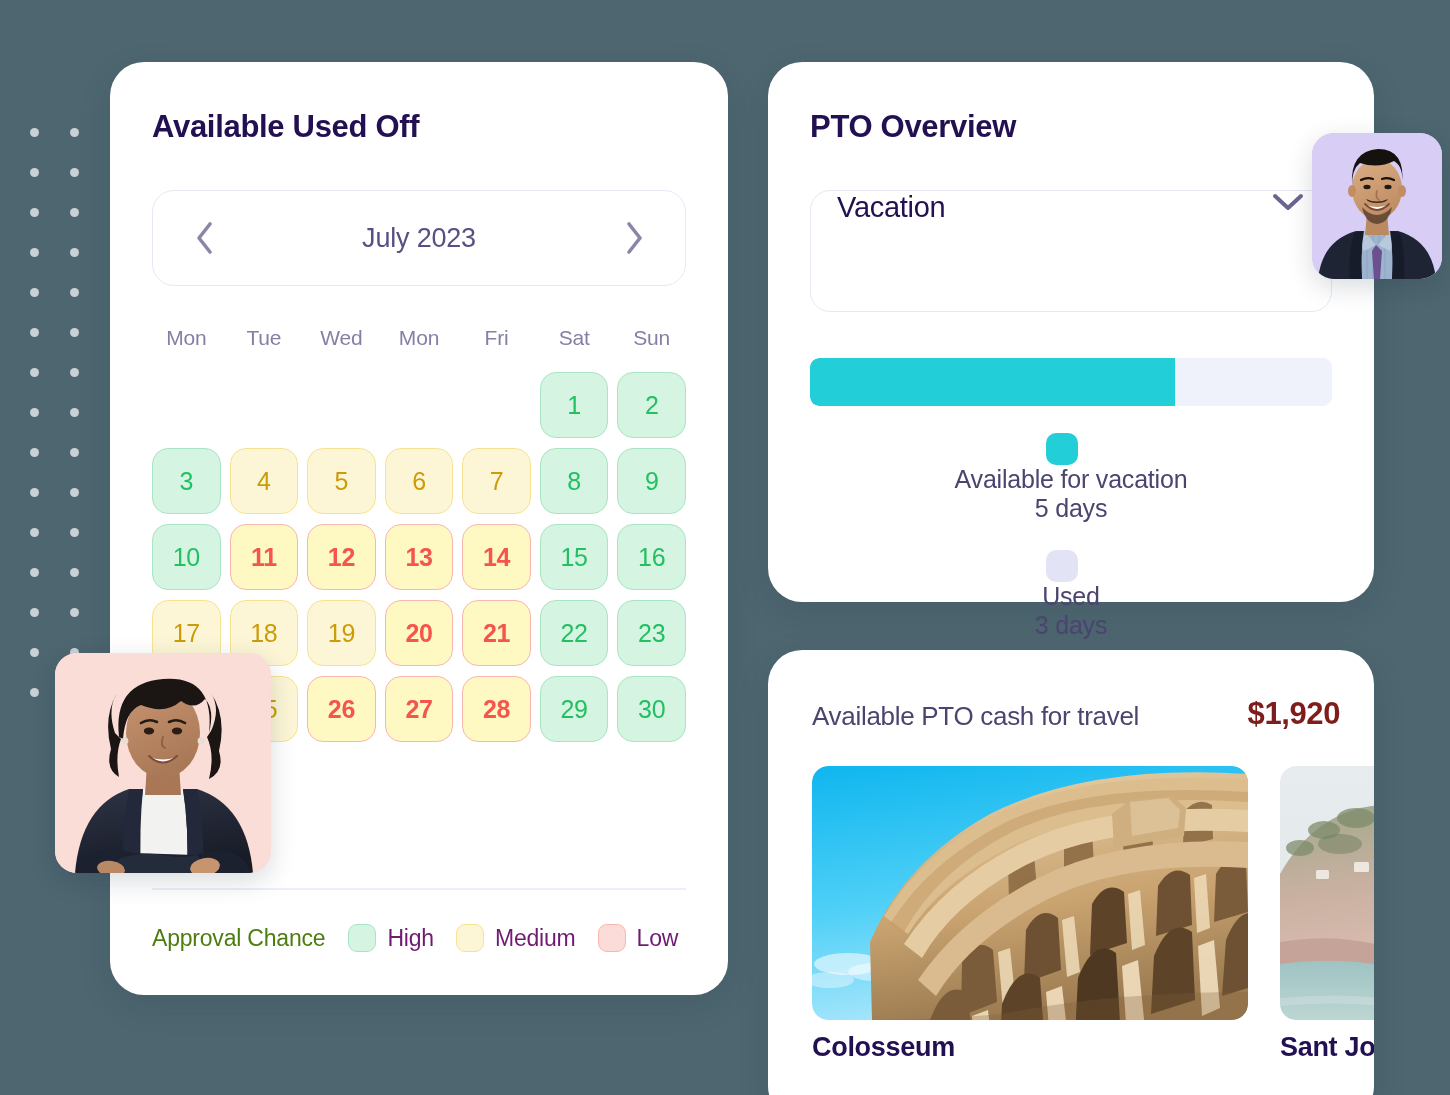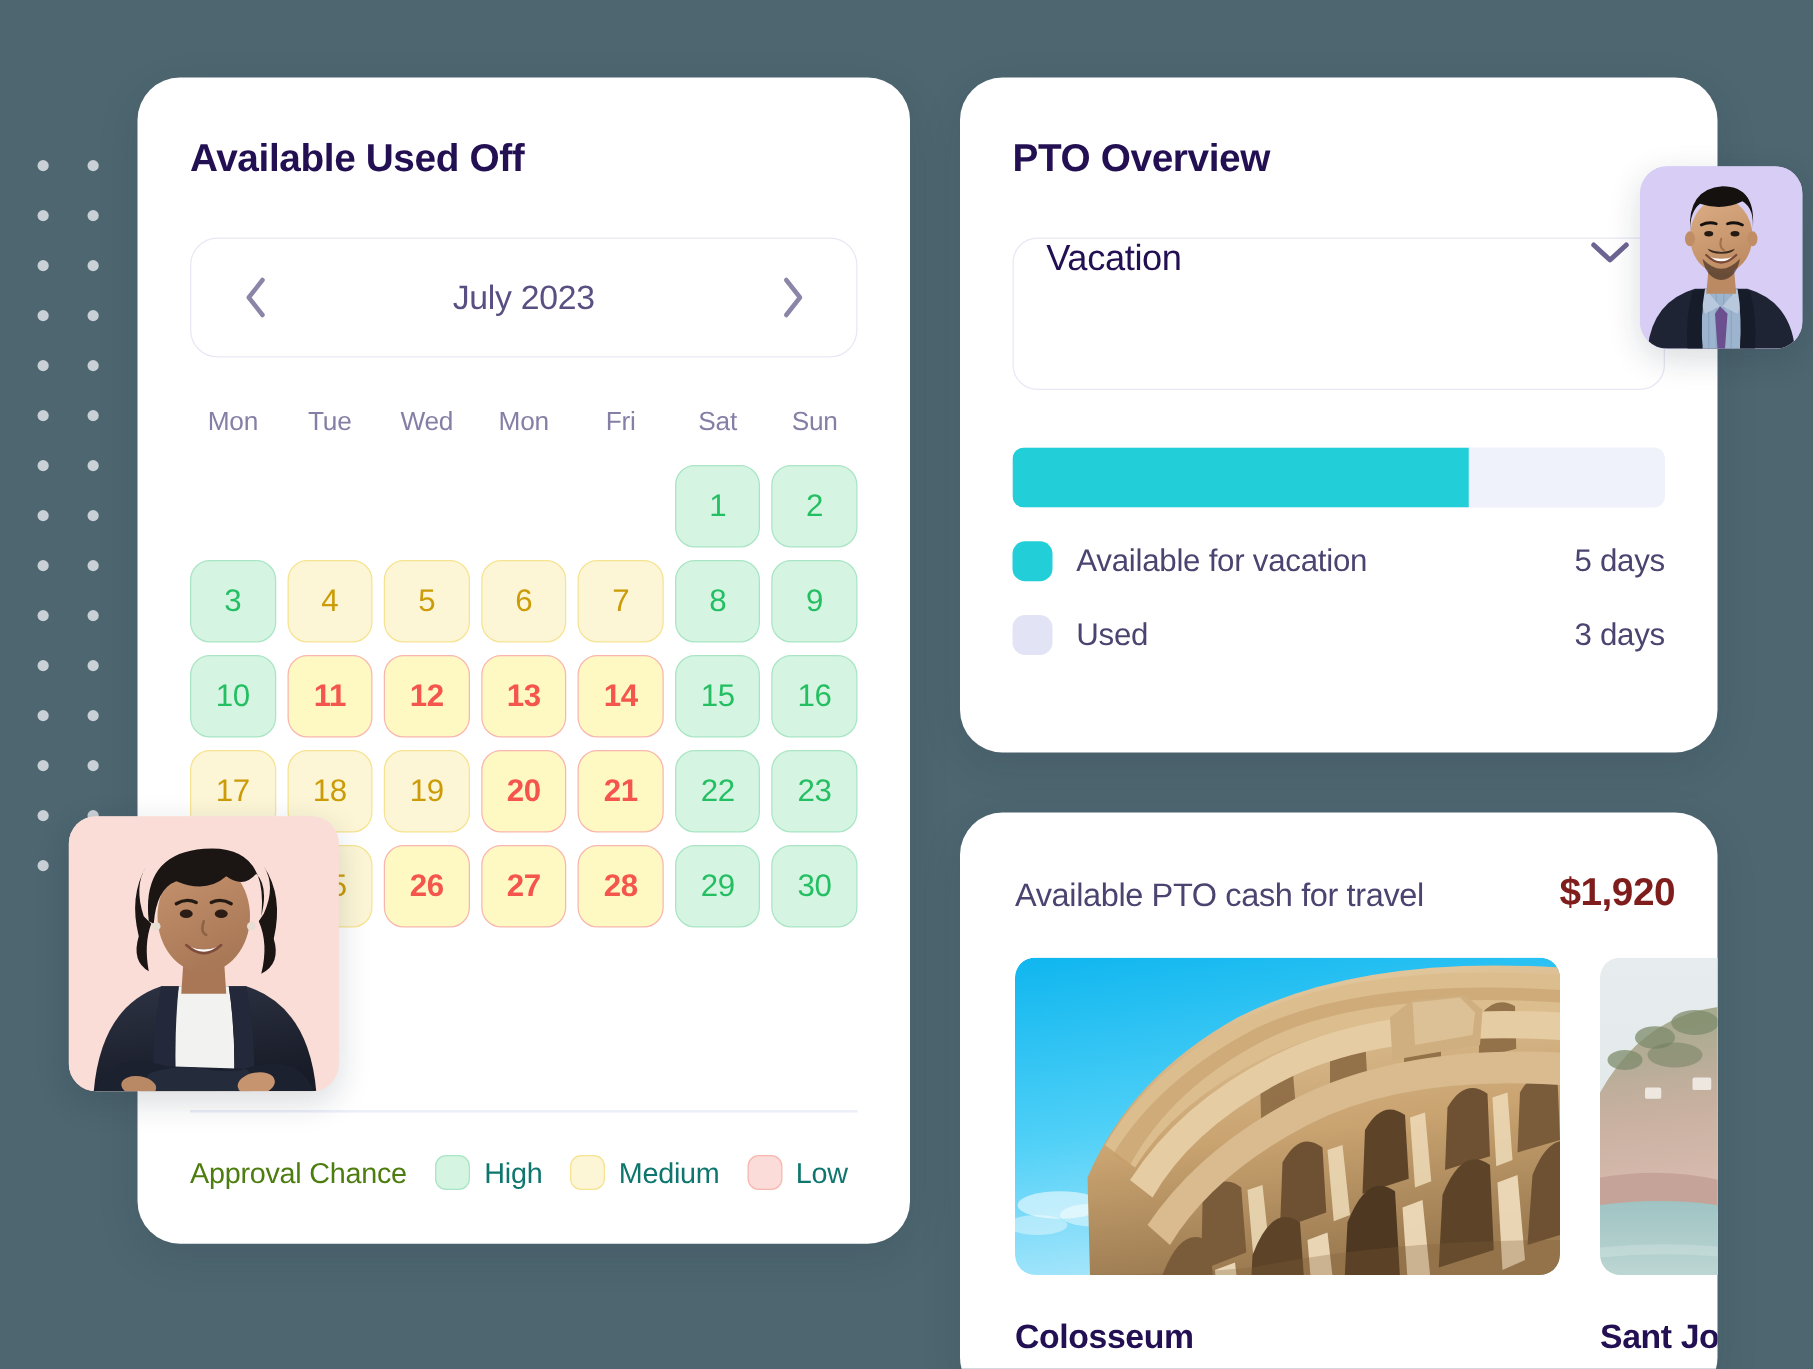--- a/index.html
+++ b/index.html
@@ -158,21 +158,21 @@
     height: 28px;
     border-radius: 9px;
     border: 1.5px solid transparent;
     margin-right: 11px;
   }
   .legend-swatch.high   { background:#d5f4e1; border-color:#a9e5c5; }
   .legend-swatch.medium { background:#fcf6d6; border-color:#f6e391; }
   .legend-swatch.low    { background:#fcdcd8; border-color:#f9b6ae; }
   .legend-label {
     font-size: 23px;
-    color: #0f766e;
+    color: #701a75;
     letter-spacing: -0.2px;
   }
 
   
   #pto-card {
     left: 768px;
     top: 62px;
     width: 606px;
     height: 540px;
     padding: 48px 42px 0 42px;
@@ -204,20 +204,21 @@
   #pto-bar-fill {
     height: 100%;
     background: #22cfd8;
     border-radius: 9px 0 0 9px;
   }
 
   .pto-row {
     margin-top: 27px;
     display: flex;
     align-items: center;
+    flex-direction: column;
   }
   .pto-dot {
     width: 32px;
     height: 32px;
     border-radius: 10px;
     margin-right: 19px;
     flex: none;
   }
   .pto-dot.available { background: #22cfd8; }
   .pto-dot.used      { background: #e2e4f5; }
@@ -266,21 +267,21 @@
   }
   .travel-item { flex: none; }
   .travel-thumb {
     border-radius: 16px;
     overflow: hidden;
     position: relative;
   }
   .travel-item.primary .travel-thumb { width: 436px; height: 254px; }
   .travel-item.secondary .travel-thumb { width: 220px; height: 254px; }
   .travel-name {
-    margin-top: 34px;
+    margin-top: 12px;
     font-size: 27px;
     font-weight: bold;
     color: #231053;
     letter-spacing: -0.3px;
     white-space: nowrap;
   }
 
   
   .photo { width: 100%; height: 100%; display: block; }
 

